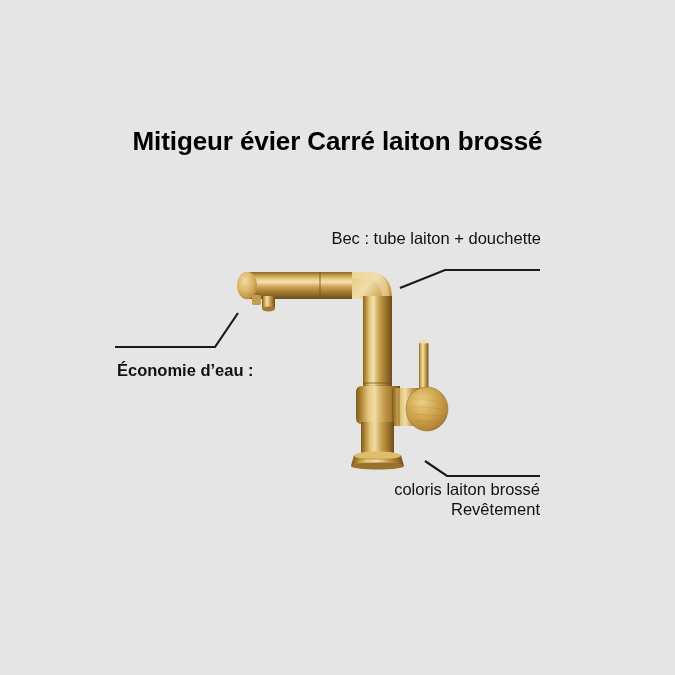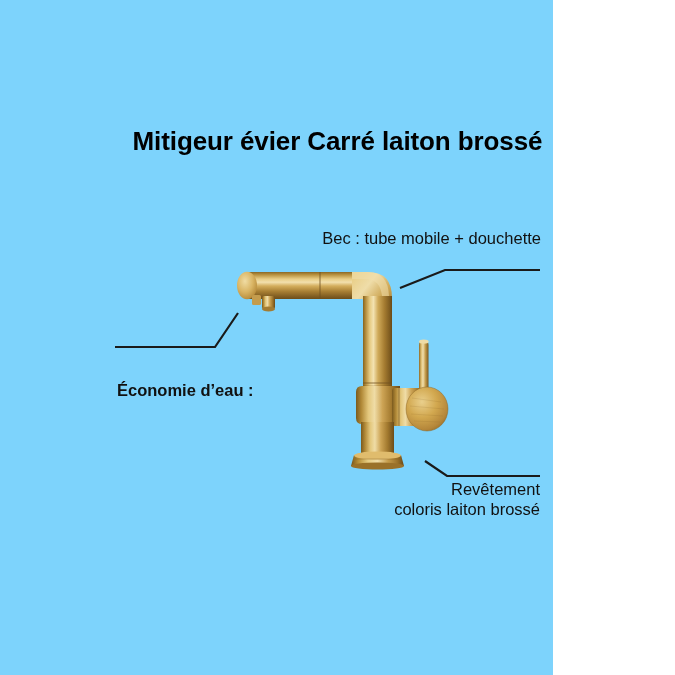--- a/index.html
+++ b/index.html
@@ -5,23 +5,23 @@
   html, body {
     margin: 0;
     padding: 0;
     background: #ffffff;
   }
   body {
     font-family: "Liberation Sans", sans-serif;
   }
   #infographic {
     position: relative;
-    width: 553px;
+    width: 675px;
     height: 675px;
-    background: #7dd3fc;
+    background: #e5e5e5;
     overflow: hidden;
   }
 
   
   .title {
     position: absolute;
     left: 0;
     top: 126px;
     width: 675px;
     text-align: center;
@@ -46,21 +46,20 @@
     left: 241px;
     top: 228px;
     width: 300px;
     text-align: right;
   }
   #callout-water {
     left: 117px;
     top: 360px;
     width: 240px;
     text-align: left;
-    margin-top: 20px;
   }
   #callout-finish {
     left: 280px;
     top: 479px;
     width: 260px;
     text-align: right;
   }
 
   
   #leaders {
@@ -221,25 +220,25 @@
     </g>
   </svg>
 
   <svg id="leaders" viewBox="0 0 675 675">
     <polyline points="115,347 215,347 238,313" fill="none" stroke="#1a1a1a" stroke-width="2.2"></polyline>
     <polyline points="540,270 445,270 400,288" fill="none" stroke="#1a1a1a" stroke-width="2.2"></polyline>
     <polyline points="425,461 447,476 540,476" fill="none" stroke="#1a1a1a" stroke-width="2.2"></polyline>
   </svg>
 
   <div class="callout" id="callout-spout">
-    <div>Bec : tube mobile + douchette</div>
+    <div>Bec : tube laiton + douchette</div>
   </div>
 
   <div class="callout" id="callout-water">
     <div class="l-bold">Économie d’eau :</div>
   </div>
 
   <div class="callout" id="callout-finish">
+    <div>coloris laiton brossé</div>
     <div>Revêtement</div>
-    <div>coloris laiton brossé</div>
   </div>
 
 </div>
 
 </body></html>

